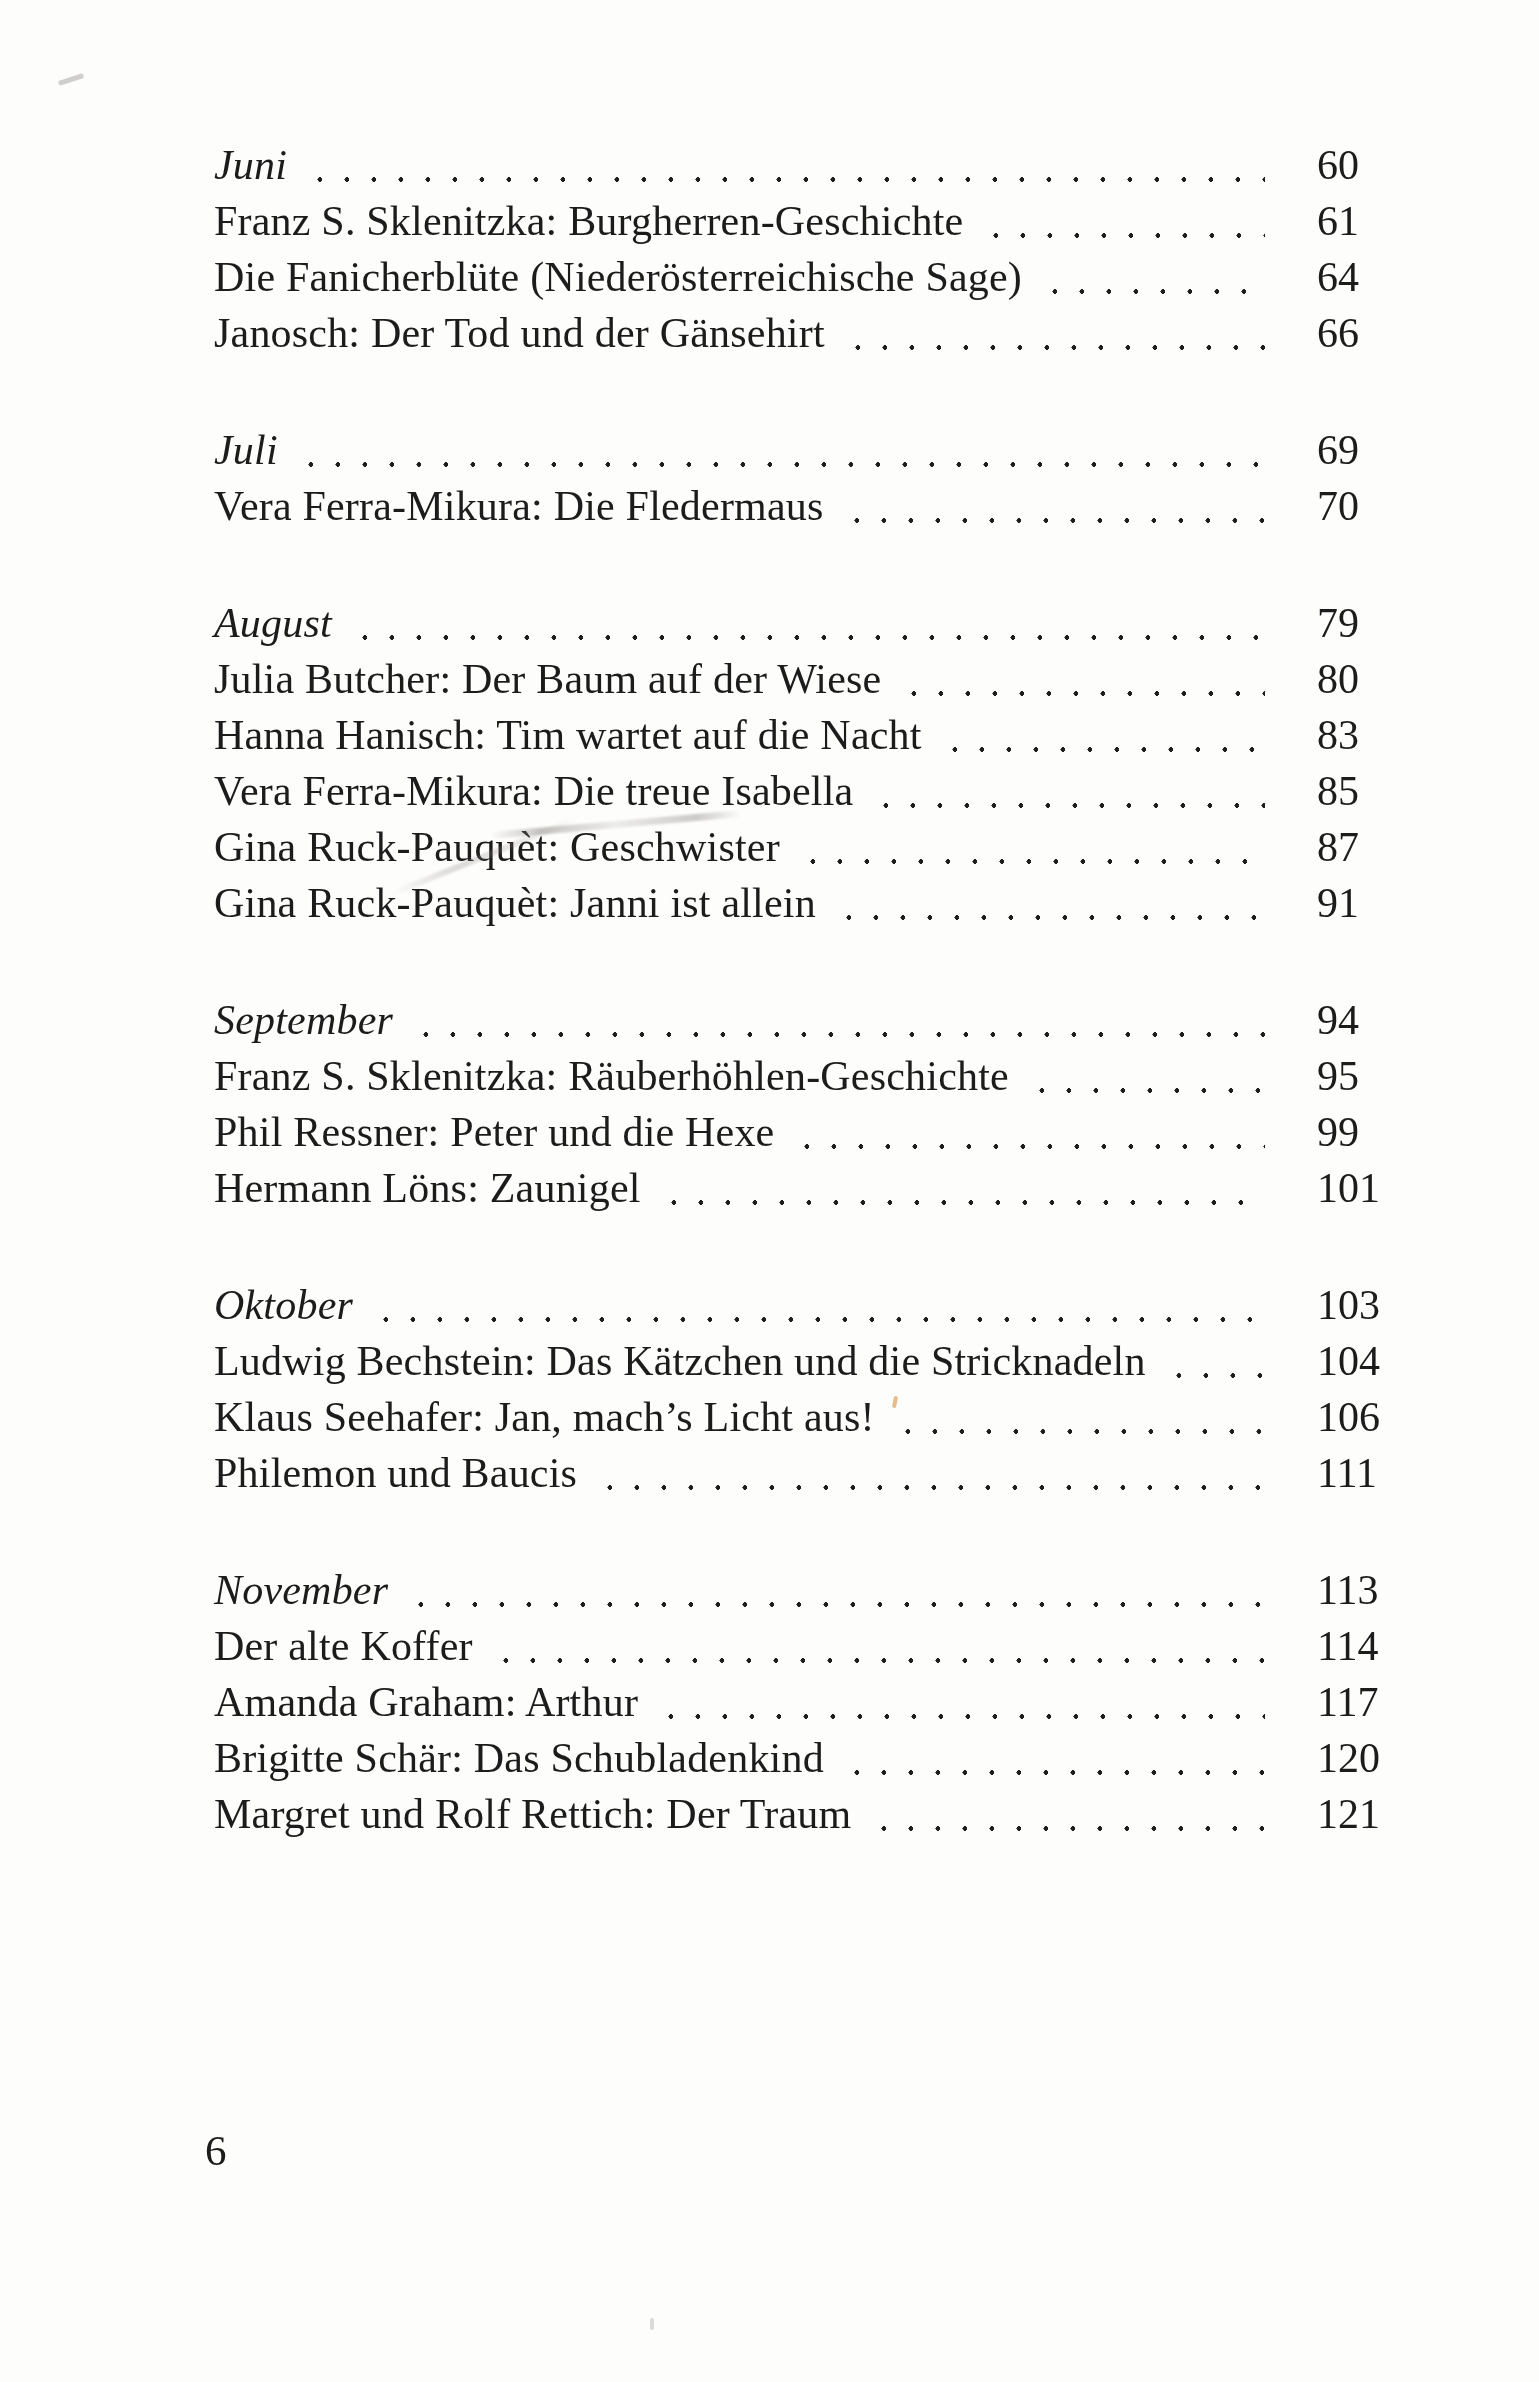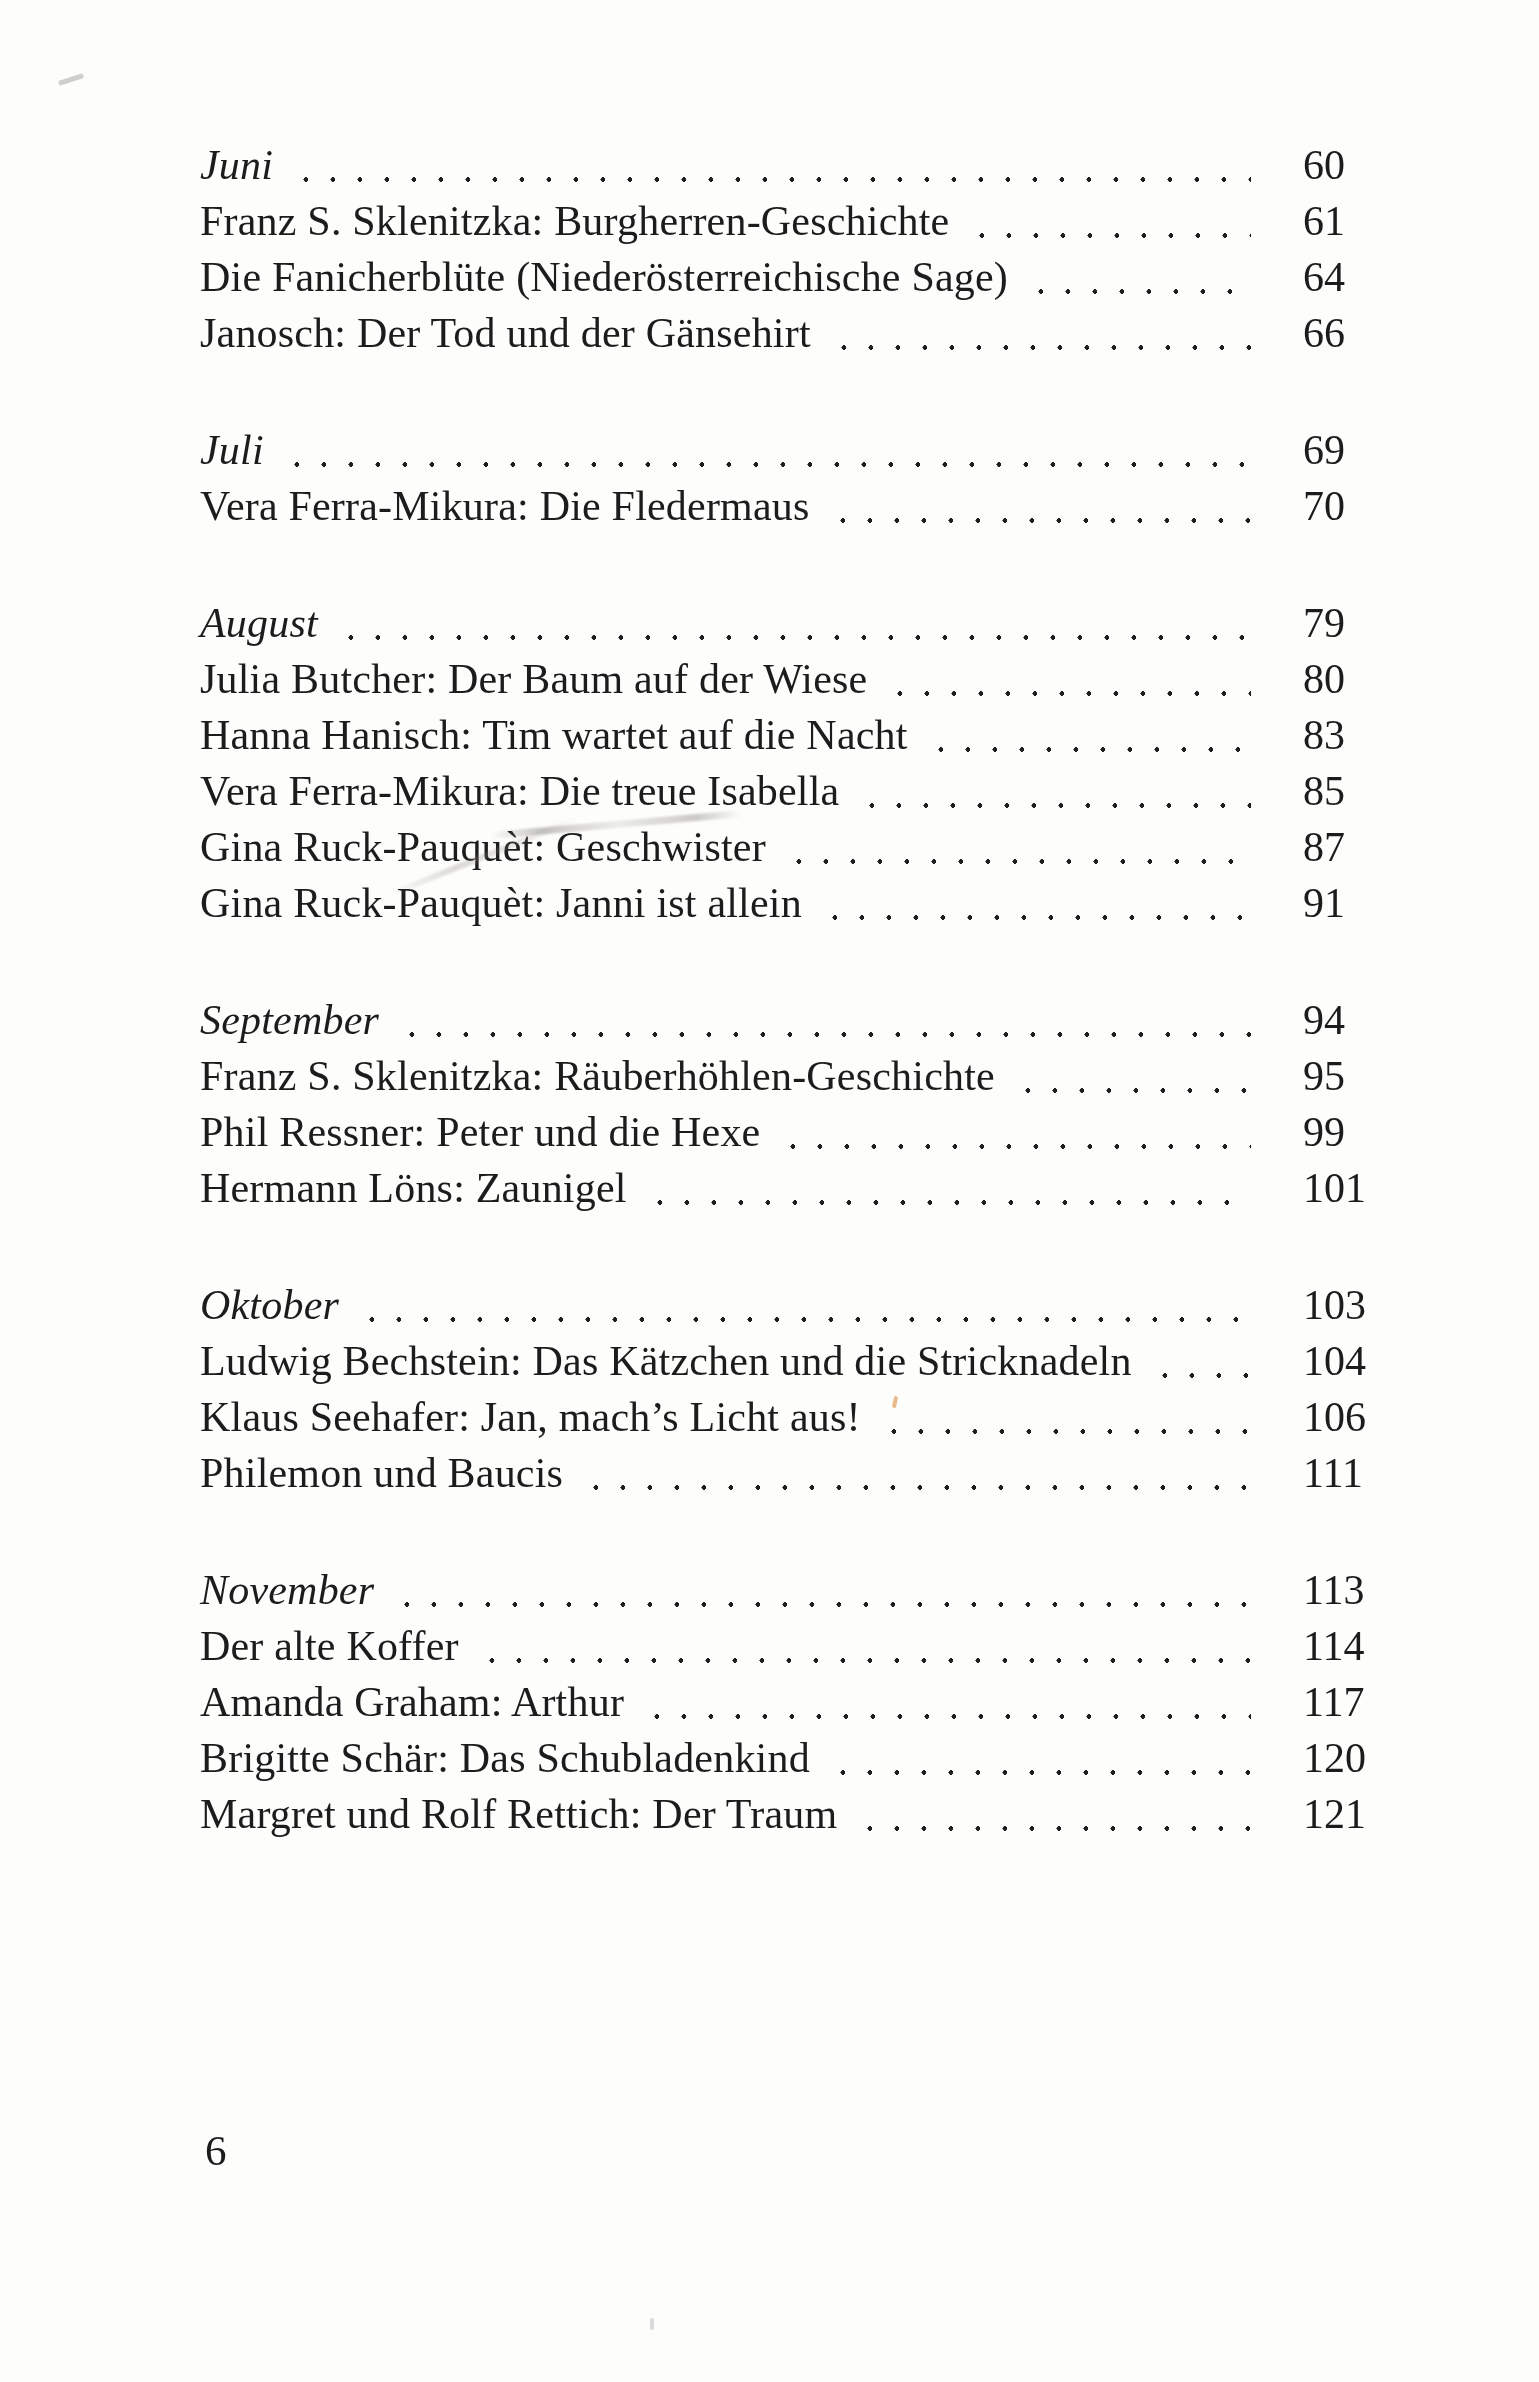--- a/index.html
+++ b/index.html
@@ -10,21 +10,21 @@
     width: 1540px;
     height: 2382px;
     position: relative;
     background: #fdfdfc;
     color: #1c1c1c;
     font-family: "Liberation Serif", serif;
     overflow: hidden;
   }
   .page-inner {
     position: absolute;
-    left: 200px;
+    left: 214px;
     top: 137px;
     width: 1202px;
   }
   .toc-section + .toc-section {
     margin-top: 61px;
   }
   .row {
     display: flex;
     height: 56px;
   }

